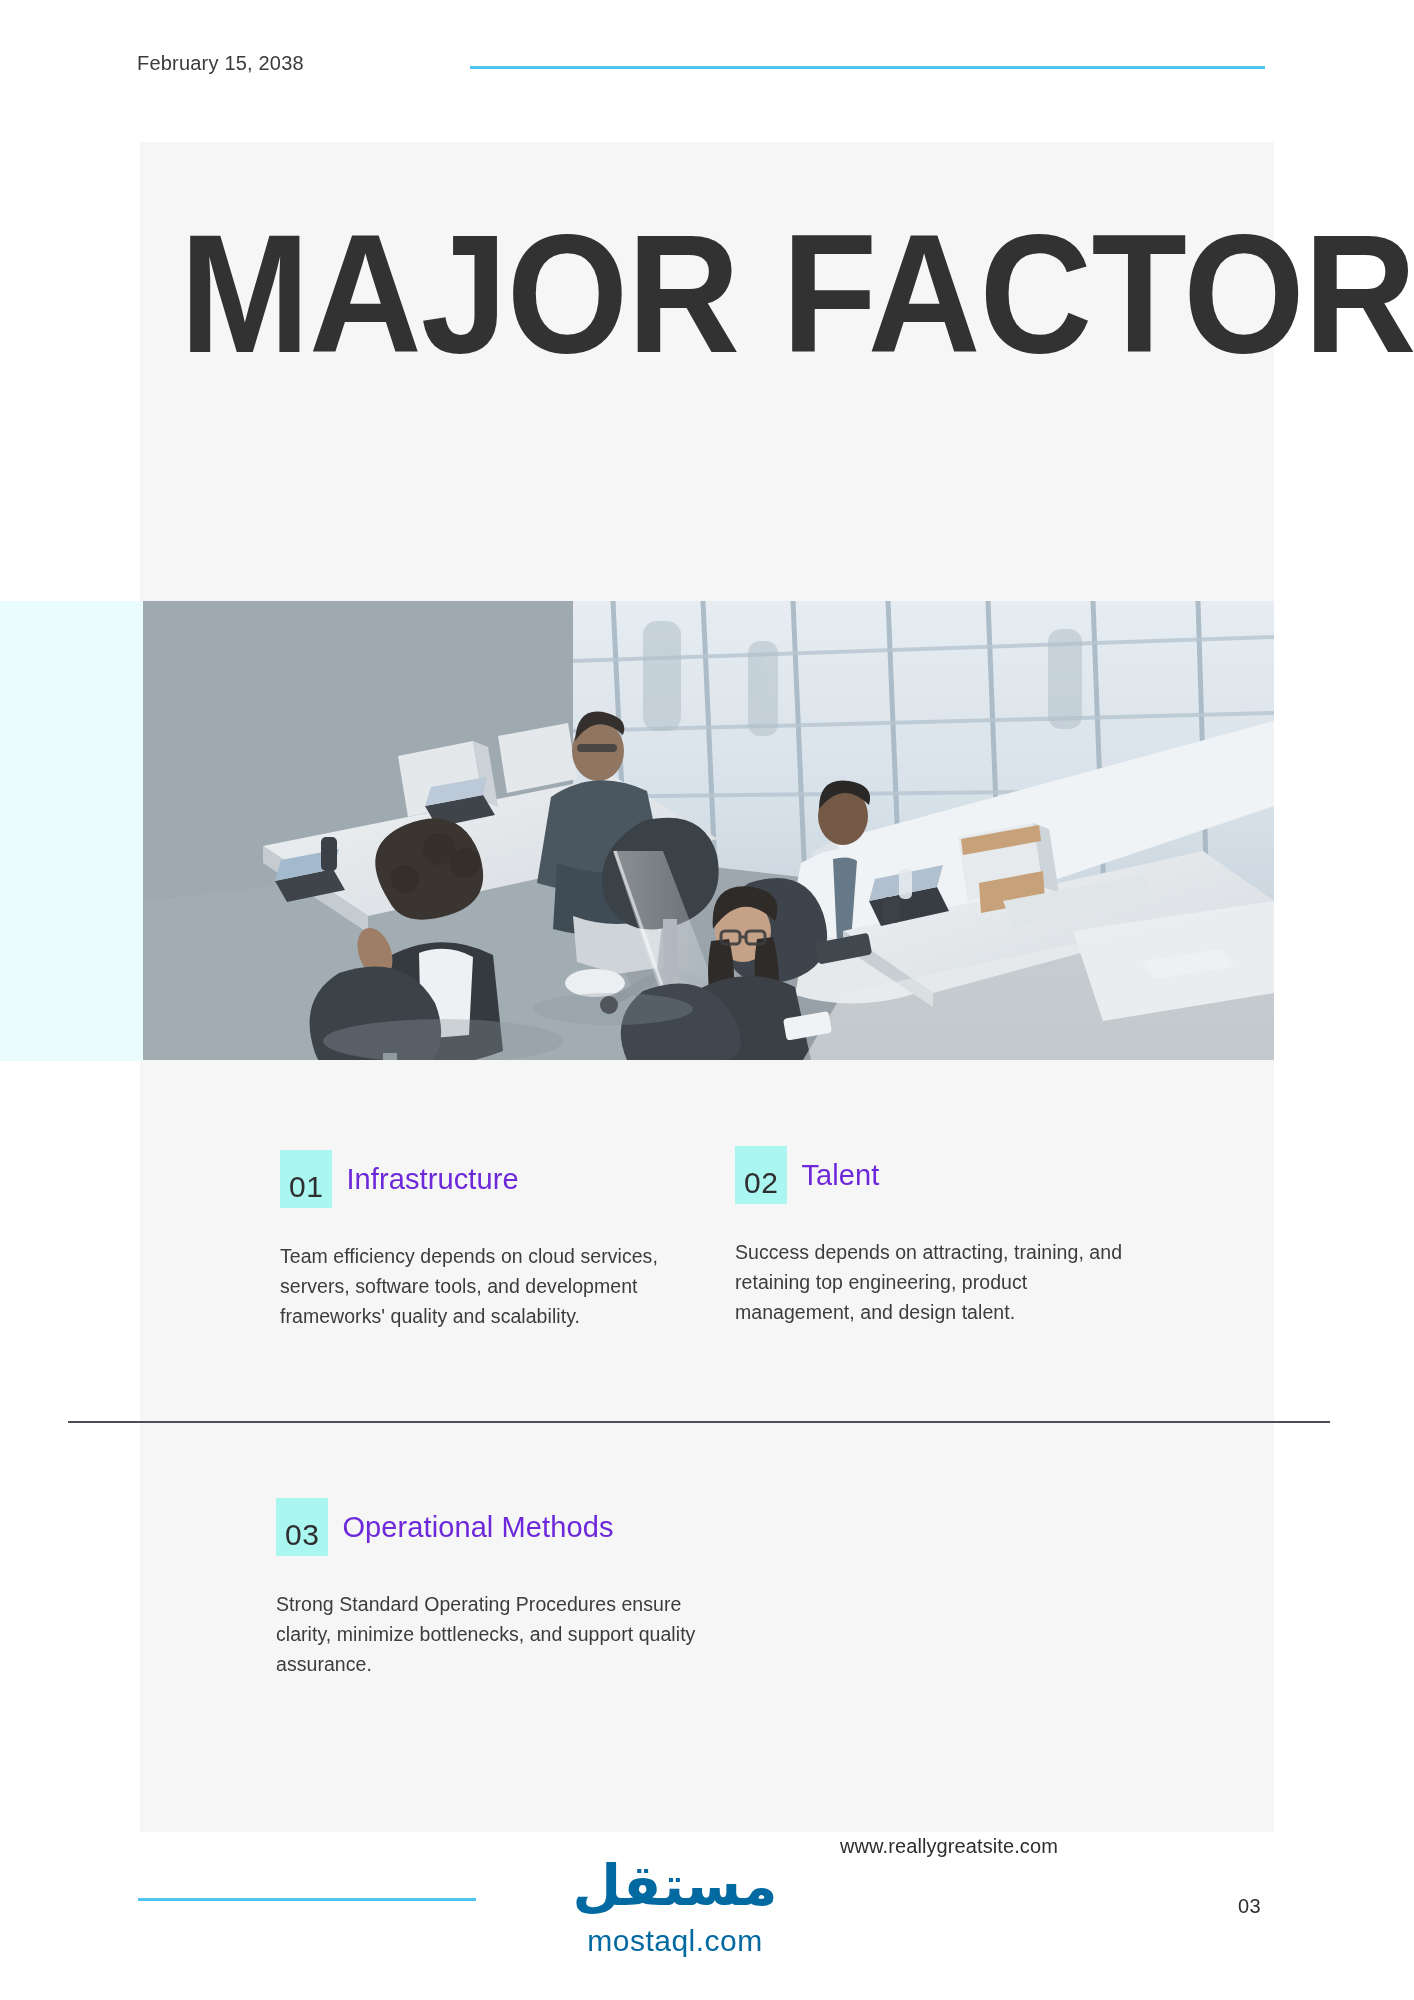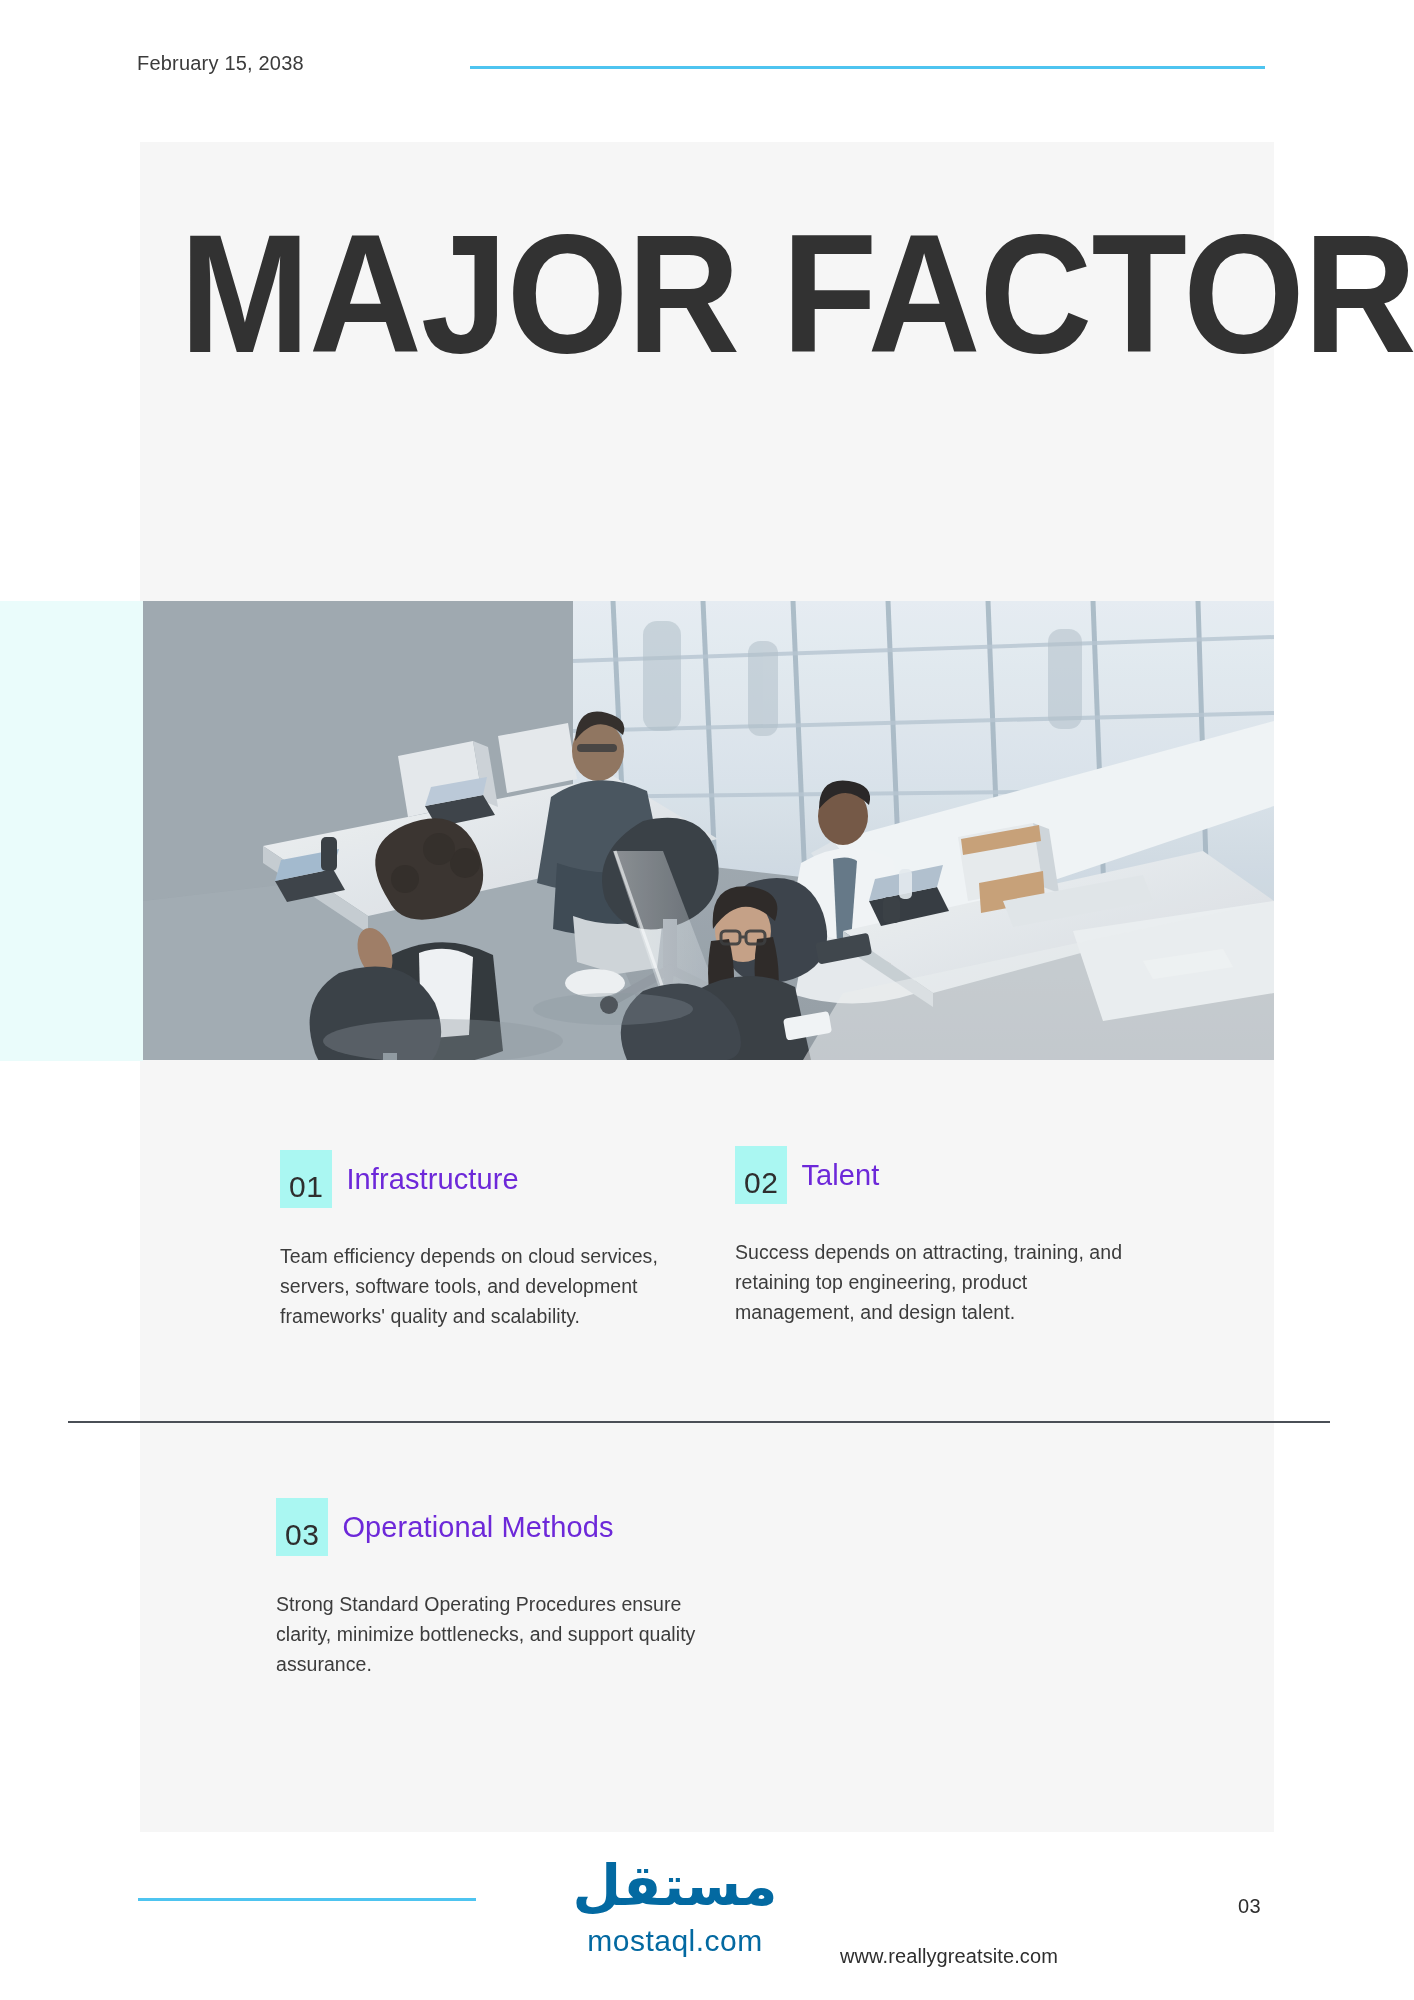--- a/index.html
+++ b/index.html
@@ -100,21 +100,21 @@
   }
   .watermark .ar {
     font-size:56px; line-height:1; font-weight:700; letter-spacing:1px;
     font-family:"DejaVu Sans", sans-serif;
   }
   .watermark .lat {
     font-size:30px; line-height:1.4; letter-spacing:.5px; margin-top:6px;
     font-family:"Liberation Sans", sans-serif;
   }
   .site {
-    position:absolute; left:840px; top:1945px;
+    position:absolute; left:840px; top:1835px;
     font-size:20px; color:#2e2e2e; letter-spacing:.1px;
   }
   .pagenum {
     position:absolute; left:1238px; top:1895px;
     font-size:20px; color:#2e2e2e; letter-spacing:.5px;
   }
 </style>
 </head>
 <body>
 

